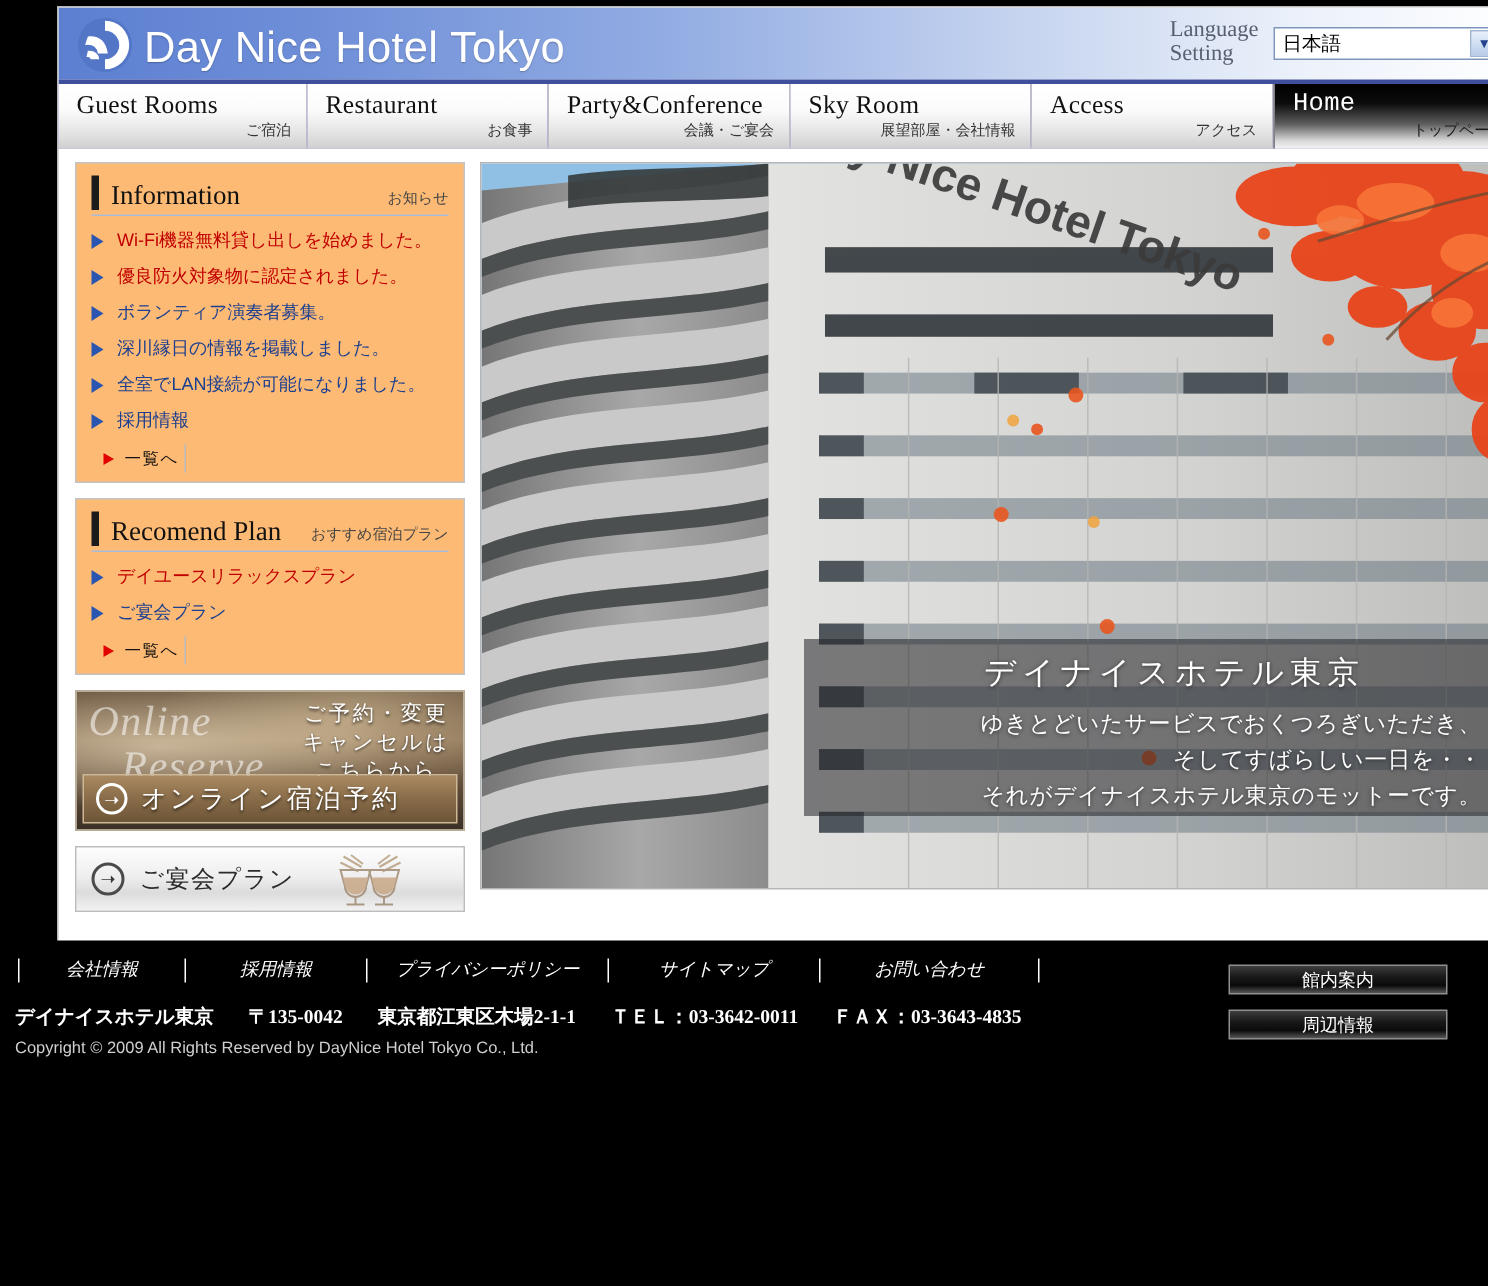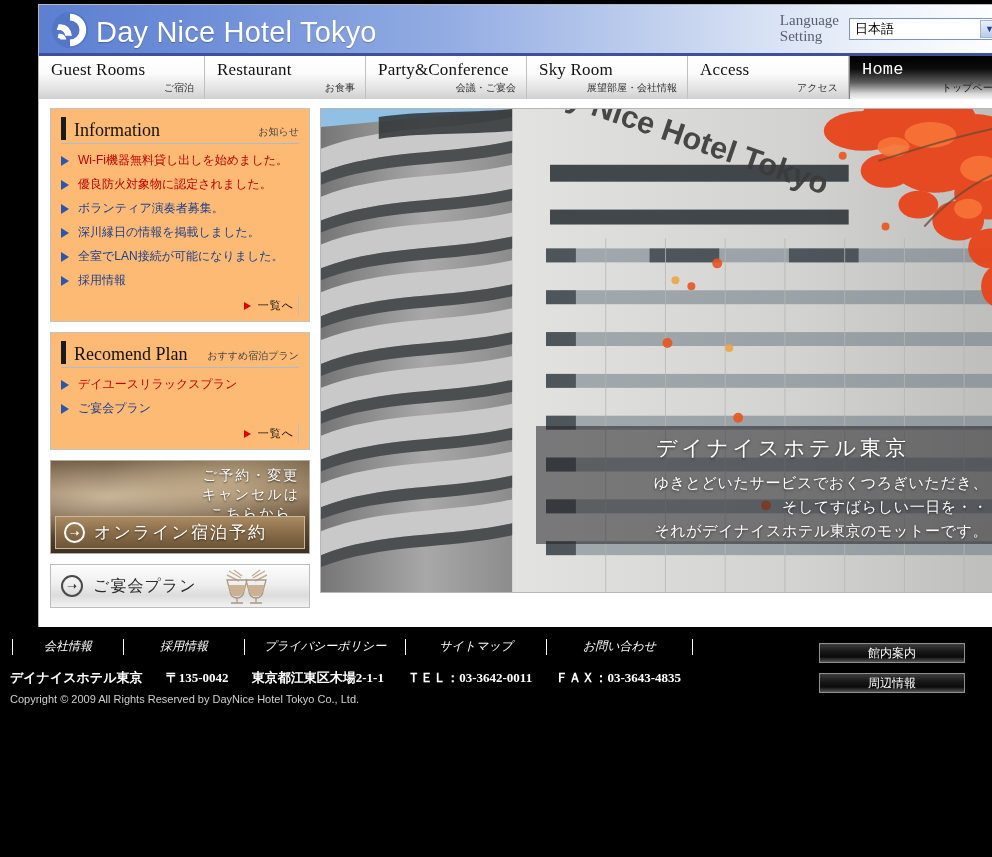--- a/index.html
+++ b/index.html
@@ -91,21 +91,21 @@
   .panel-sub { font-size:10px; color:#444; padding-bottom:1px; }
   .link-list { list-style:none; margin:8px 0 0 0; }
   .link-list li { display:flex; align-items:center; margin-bottom:7px; }
   .tri {
     width:0; height:0; border-top:5px solid transparent; border-bottom:5px solid transparent;
     border-left:8px solid #2a55b0; margin-right:9px; flex:0 0 8px;
   }
   .link-list a { font-size:12px; text-decoration:none; color:#1c3f8f; }
   .link-list a.red { color:#c00000; }
   .more {
-    display:flex; justify-content:flex-end; align-items:center; margin-top:6px;
+    display:flex; justify-content:flex-start; align-items:center; margin-top:6px;
     border-top:0;
   }
   .more-box {
     display:flex; align-items:center; gap:7px; padding:2px 4px 2px 8px;
     border-right:1px solid #bbb;
   }
   .more-tri {
     width:0;height:0;border-top:4px solid transparent;border-bottom:4px solid transparent;
     border-left:7px solid #e00000;
   }
@@ -326,20 +326,24 @@
           </ul>
           <div class="more">
             <div class="more-box">
               <span class="more-tri"></span>
               <span>一覧へ</span>
             </div>
           </div>
         </div>
 
         <div id="reserve-banner">
+          <div id="reserve-script">
+            <i>Online</i>
+            <i>Reserve</i>
+          </div>
           <div id="reserve-ja">
             <div>ご予約・変更</div>
             <div>キャンセルは</div>
             <div>こちらから</div>
           </div>
           <div id="reserve-btn">
             <span class="circ">➝</span>
             <span class="lbl">オンライン宿泊予約</span>
           </div>
         </div>

